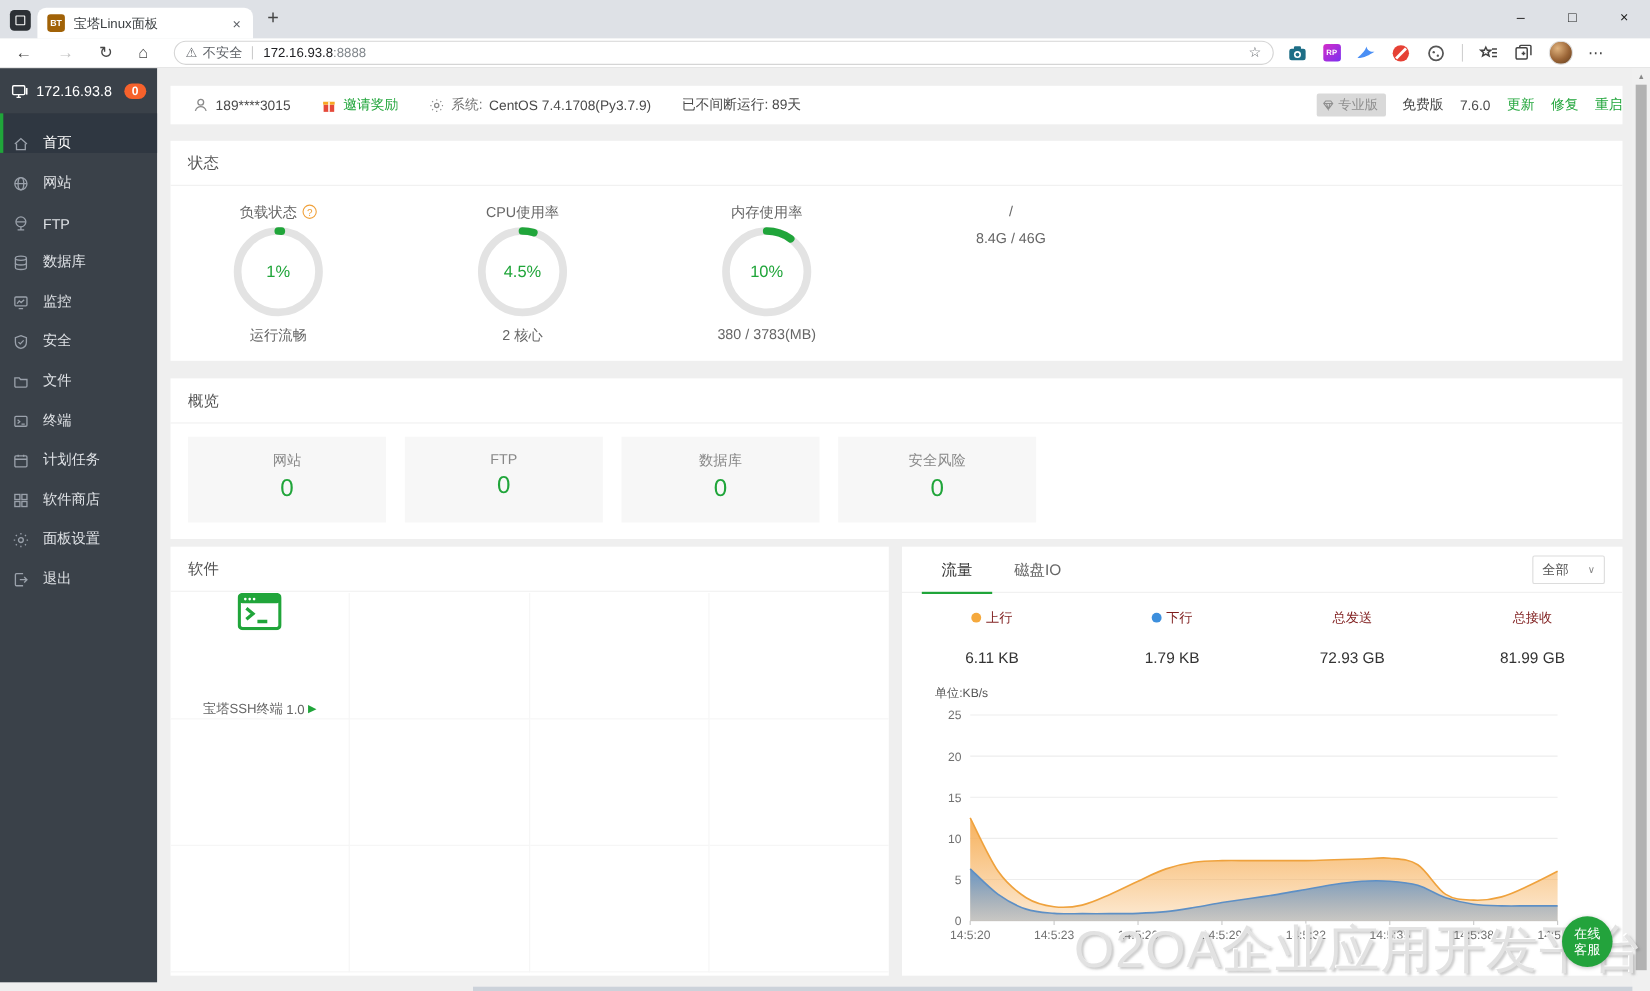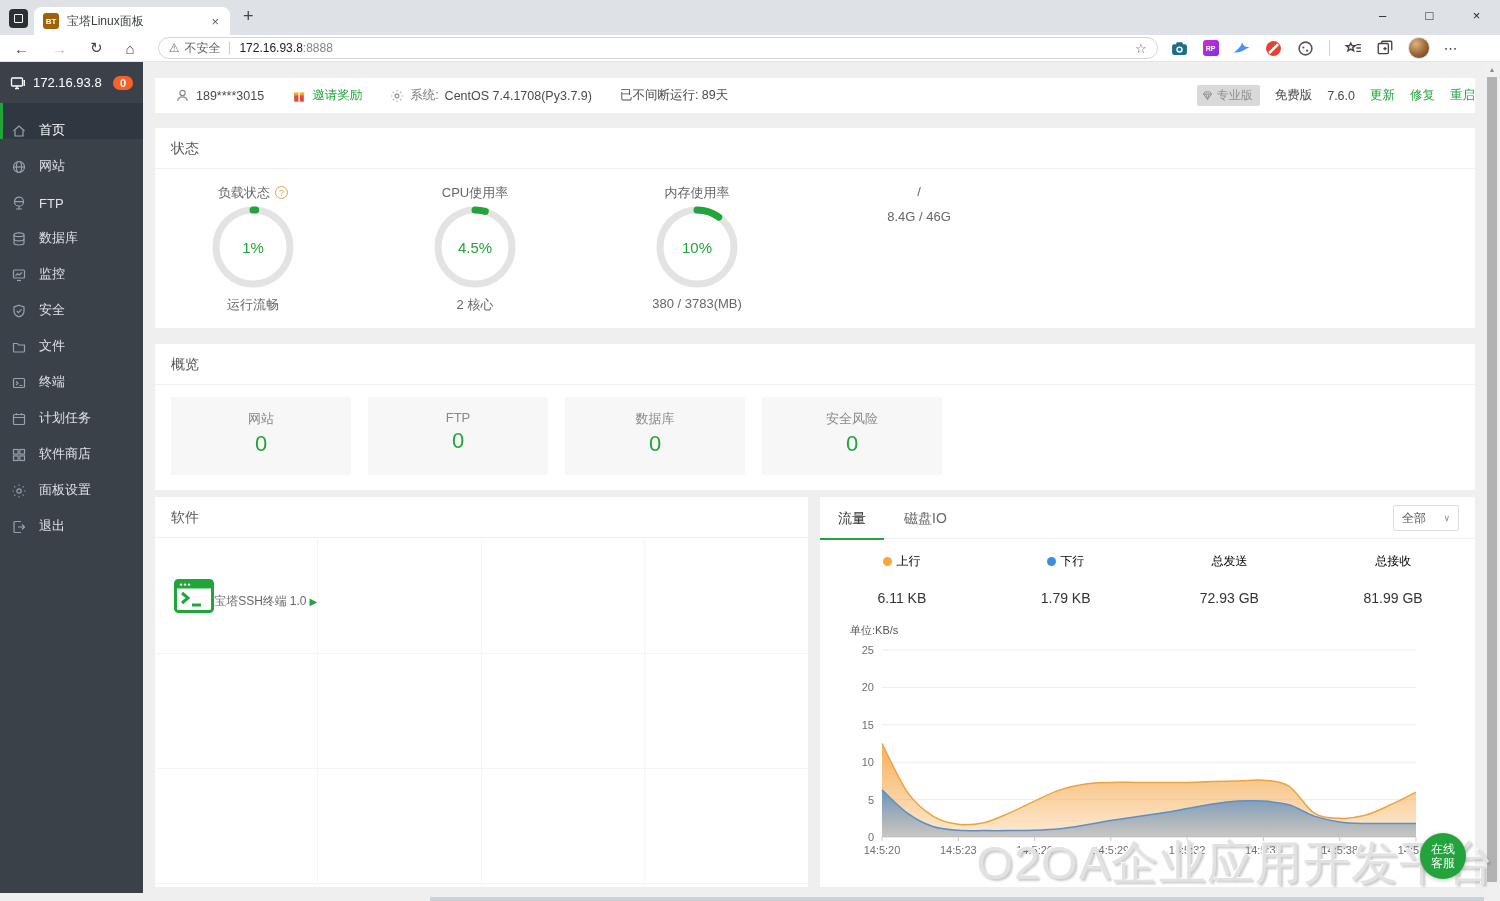--- a/index.html
+++ b/index.html
@@ -59,34 +59,34 @@
 
 #overview-card{left:12px;top:282px;width:1320px;height:146px}
 .ov-box{position:absolute;top:53px;width:180px;height:78px;background:#f7f7f7;text-align:center;cursor:pointer}
 .ov-label{margin-top:13px;font-size:13px;color:#888}
 .ov-value{margin-top:3px;font-size:22px;color:#20a53a}
 
 #software-card{left:12px;top:435px;width:653px;height:390px;overflow:hidden}
 .soft-grid{position:absolute;top:42px;left:0;right:0;bottom:0;display:grid;grid-template-columns:repeat(4,1fr);grid-auto-rows:115px}
 .soft-cell{border-right:1px solid #f5f5f5;border-bottom:1px solid #f5f5f5}
 .soft-cell:nth-child(4n){border-right:none}
-.app-cell{display:flex;align-items:center;justify-content:flex-end;cursor:pointer}
+.app-cell{display:flex;flex-direction:column;align-items:center;justify-content:space-between;cursor:pointer}
 .app-label{margin-top:10px;font-size:12px;color:#666;display:flex;align-items:center;gap:3px}
 .play{color:#20a53a;font-size:10px}
 
 #traffic-card{left:677px;top:435px;width:655px;height:390px;overflow:hidden}
-.traffic-tabs{height:42px;border-bottom:1px solid #f0f0f0;display:flex;align-items:center;padding-left:18px;position:relative}
+.traffic-tabs{height:42px;border-bottom:1px solid #f0f0f0;display:flex;align-items:center;padding-left:36px;position:relative}
 .t-tab{font-size:14px;color:#666;margin-right:38px;height:42px;line-height:42px;position:relative;cursor:pointer}
 .t-tab.active{color:#333}
 .t-tab.active::after{content:"";position:absolute;left:-18px;right:-18px;bottom:-1px;height:2px;background:#20a53a}
 .t-select{position:absolute;right:16px;top:8px;width:66px;height:26px;border:1px solid #dcdcdc;border-radius:2px;font-size:12px;color:#555;display:flex;align-items:center;justify-content:space-between;padding:0 8px;background:#fff;cursor:pointer}
 .chev{font-size:9px;color:#888}
 .t-stats{display:flex;margin-top:14px}
 .t-stat{flex:1;text-align:center}
-.t-stat-label{font-size:12px;color:#000000}
+.t-stat-label{font-size:12px;color:#7f1d1d}
 .dot{display:inline-block;width:9px;height:9px;border-radius:50%;margin-right:4px;vertical-align:-1px}
 .t-stat-value{margin-top:20px;font-size:14px;color:#333}
 .chart-unit{position:absolute;left:30px;top:126px;font-size:11px;color:#555}
 .chart-box{position:absolute;left:16px;top:140px}
 
 .watermark{position:absolute;right:5px;top:832px;font-size:47px;color:#e2e2e2;white-space:nowrap;letter-spacing:1px;text-shadow:-1px -1px 0 #fff,2px 2px 2px rgba(110,110,110,.35);z-index:30;pointer-events:none}
 .support{position:absolute;left:1420px;top:833px;width:46px;height:46px;border-radius:50%;background:#23a33c;color:#fff;font-size:12px;display:flex;flex-direction:column;align-items:center;justify-content:center;line-height:14px;z-index:40;box-shadow:0 1px 4px rgba(0,0,0,.25);cursor:pointer}
 .vscroll{position:absolute;right:0;top:62px;width:16px;height:839px;background:#f0f0f0;z-index:20}
 .vs-arrow{text-align:center;font-size:8px;color:#888;padding-top:3px}
 .vs-thumb{position:absolute;left:3px;top:15px;width:10px;height:805px;background:#b2b2b2}

